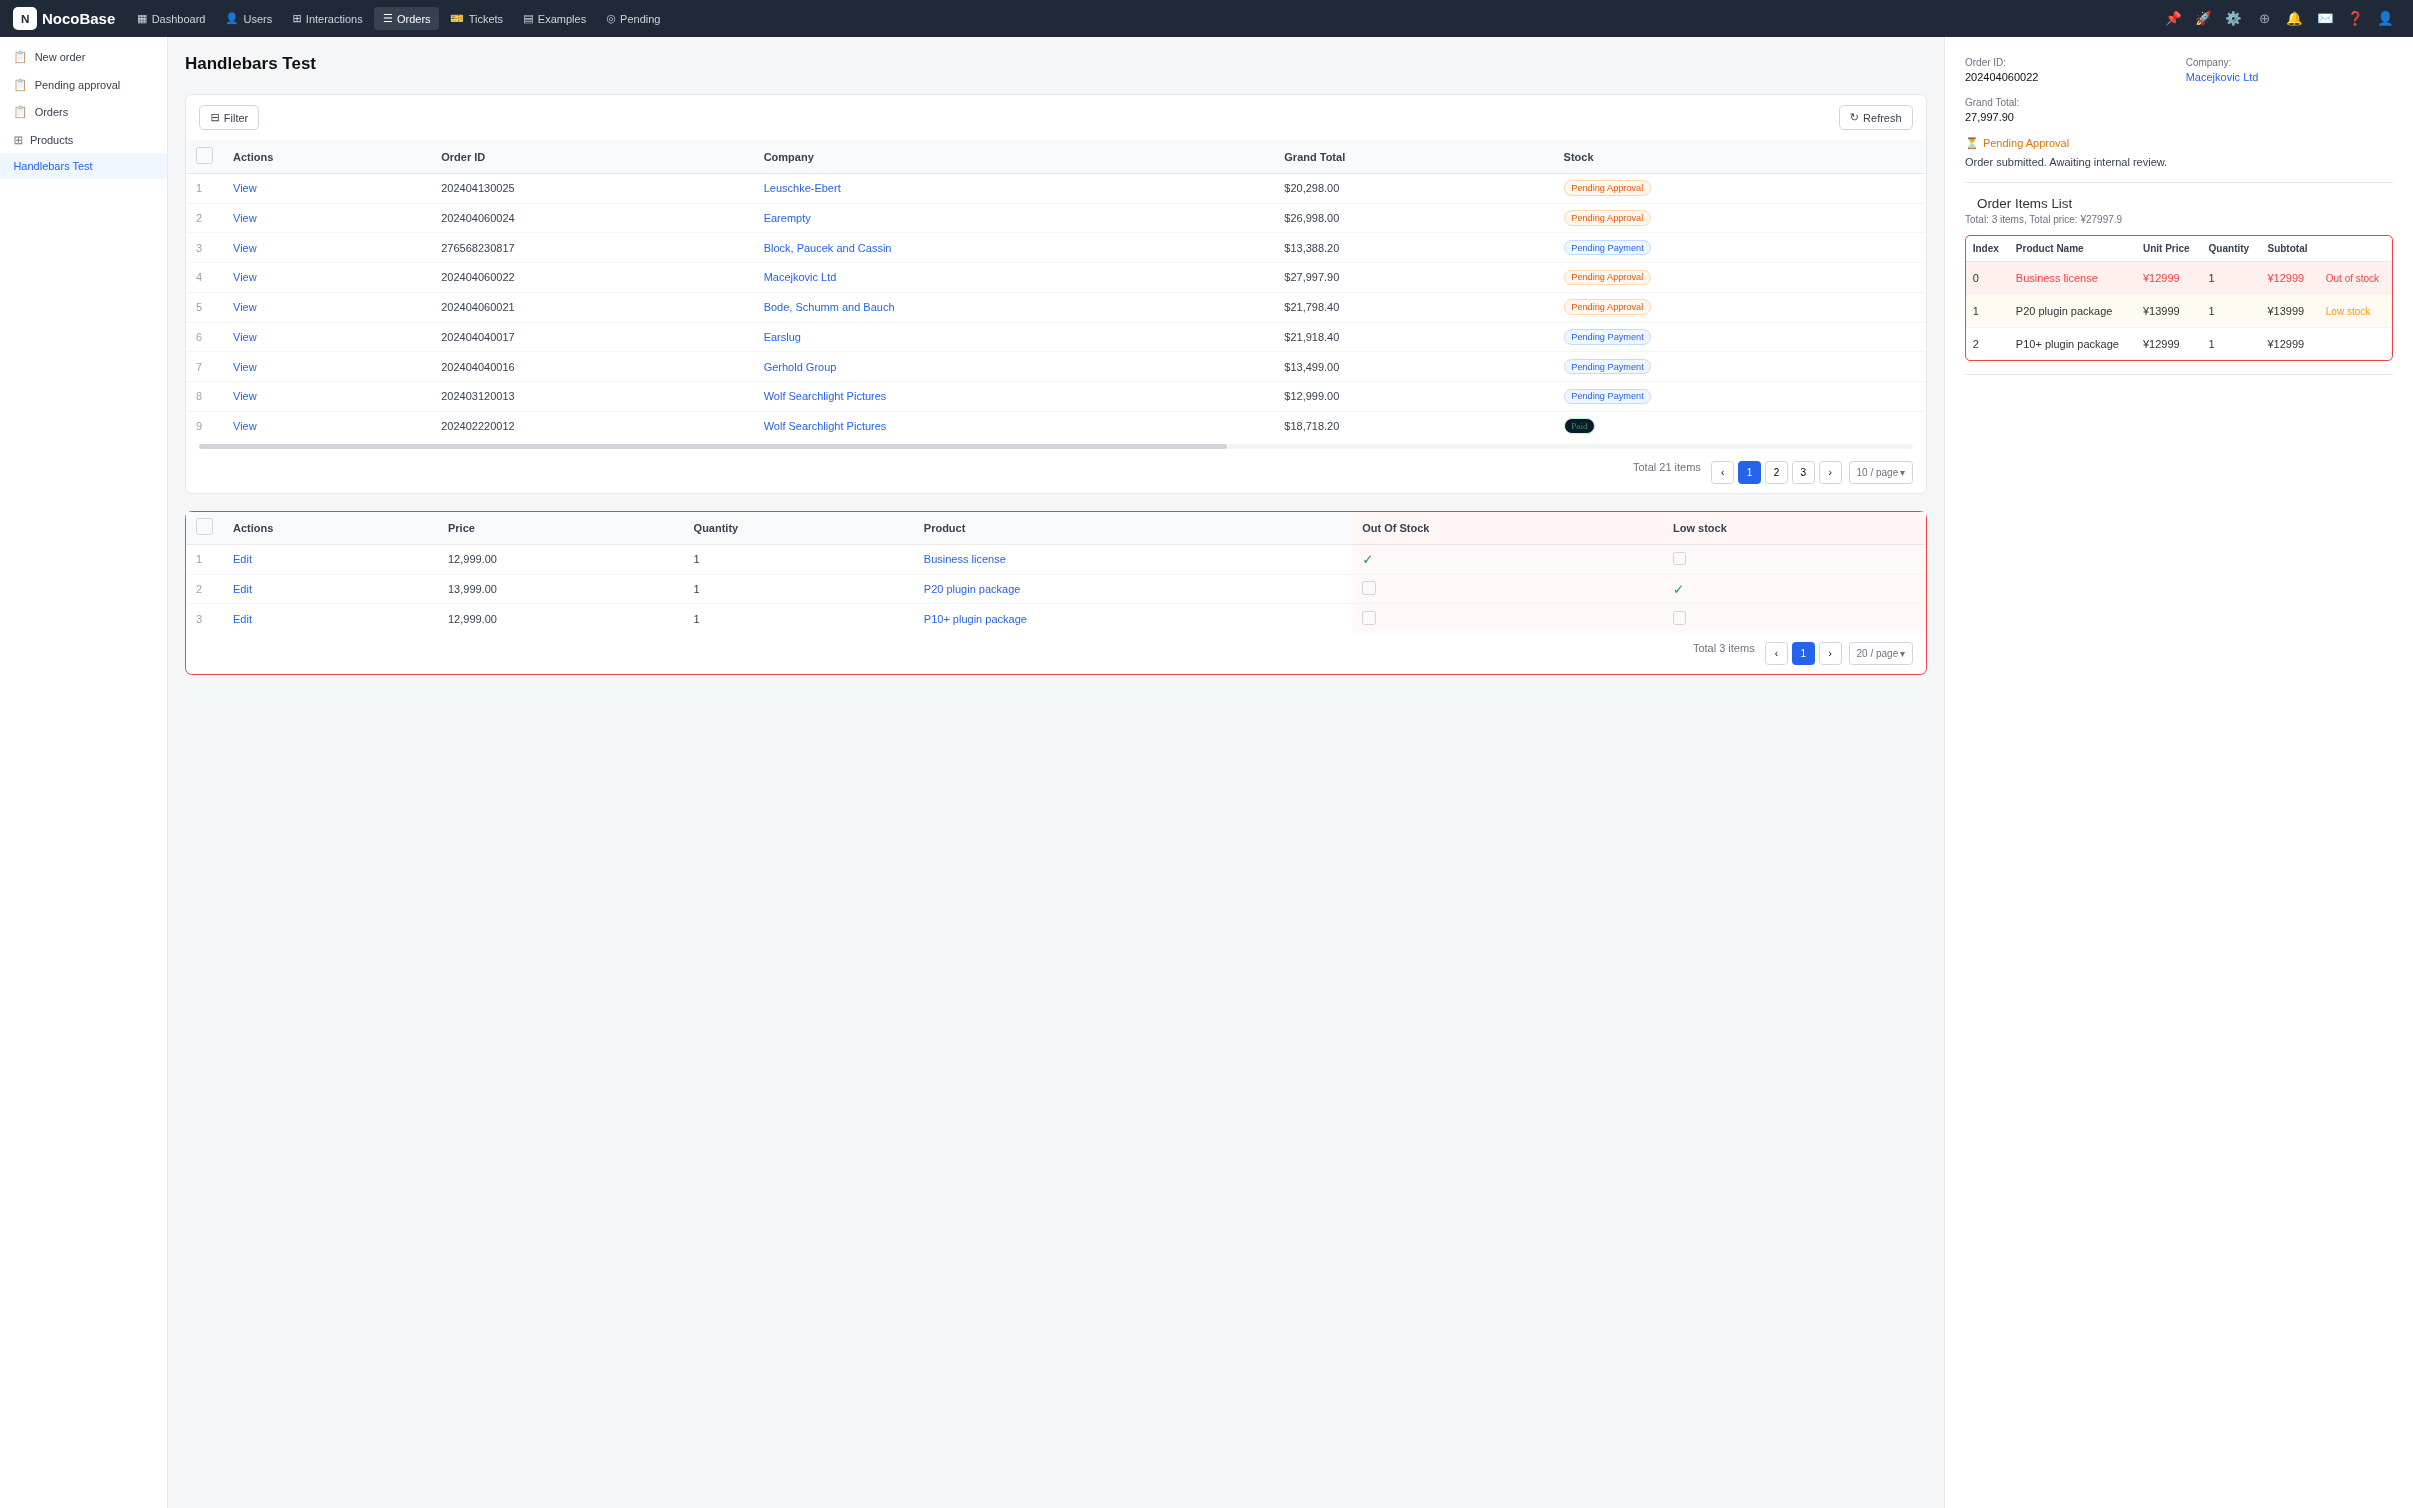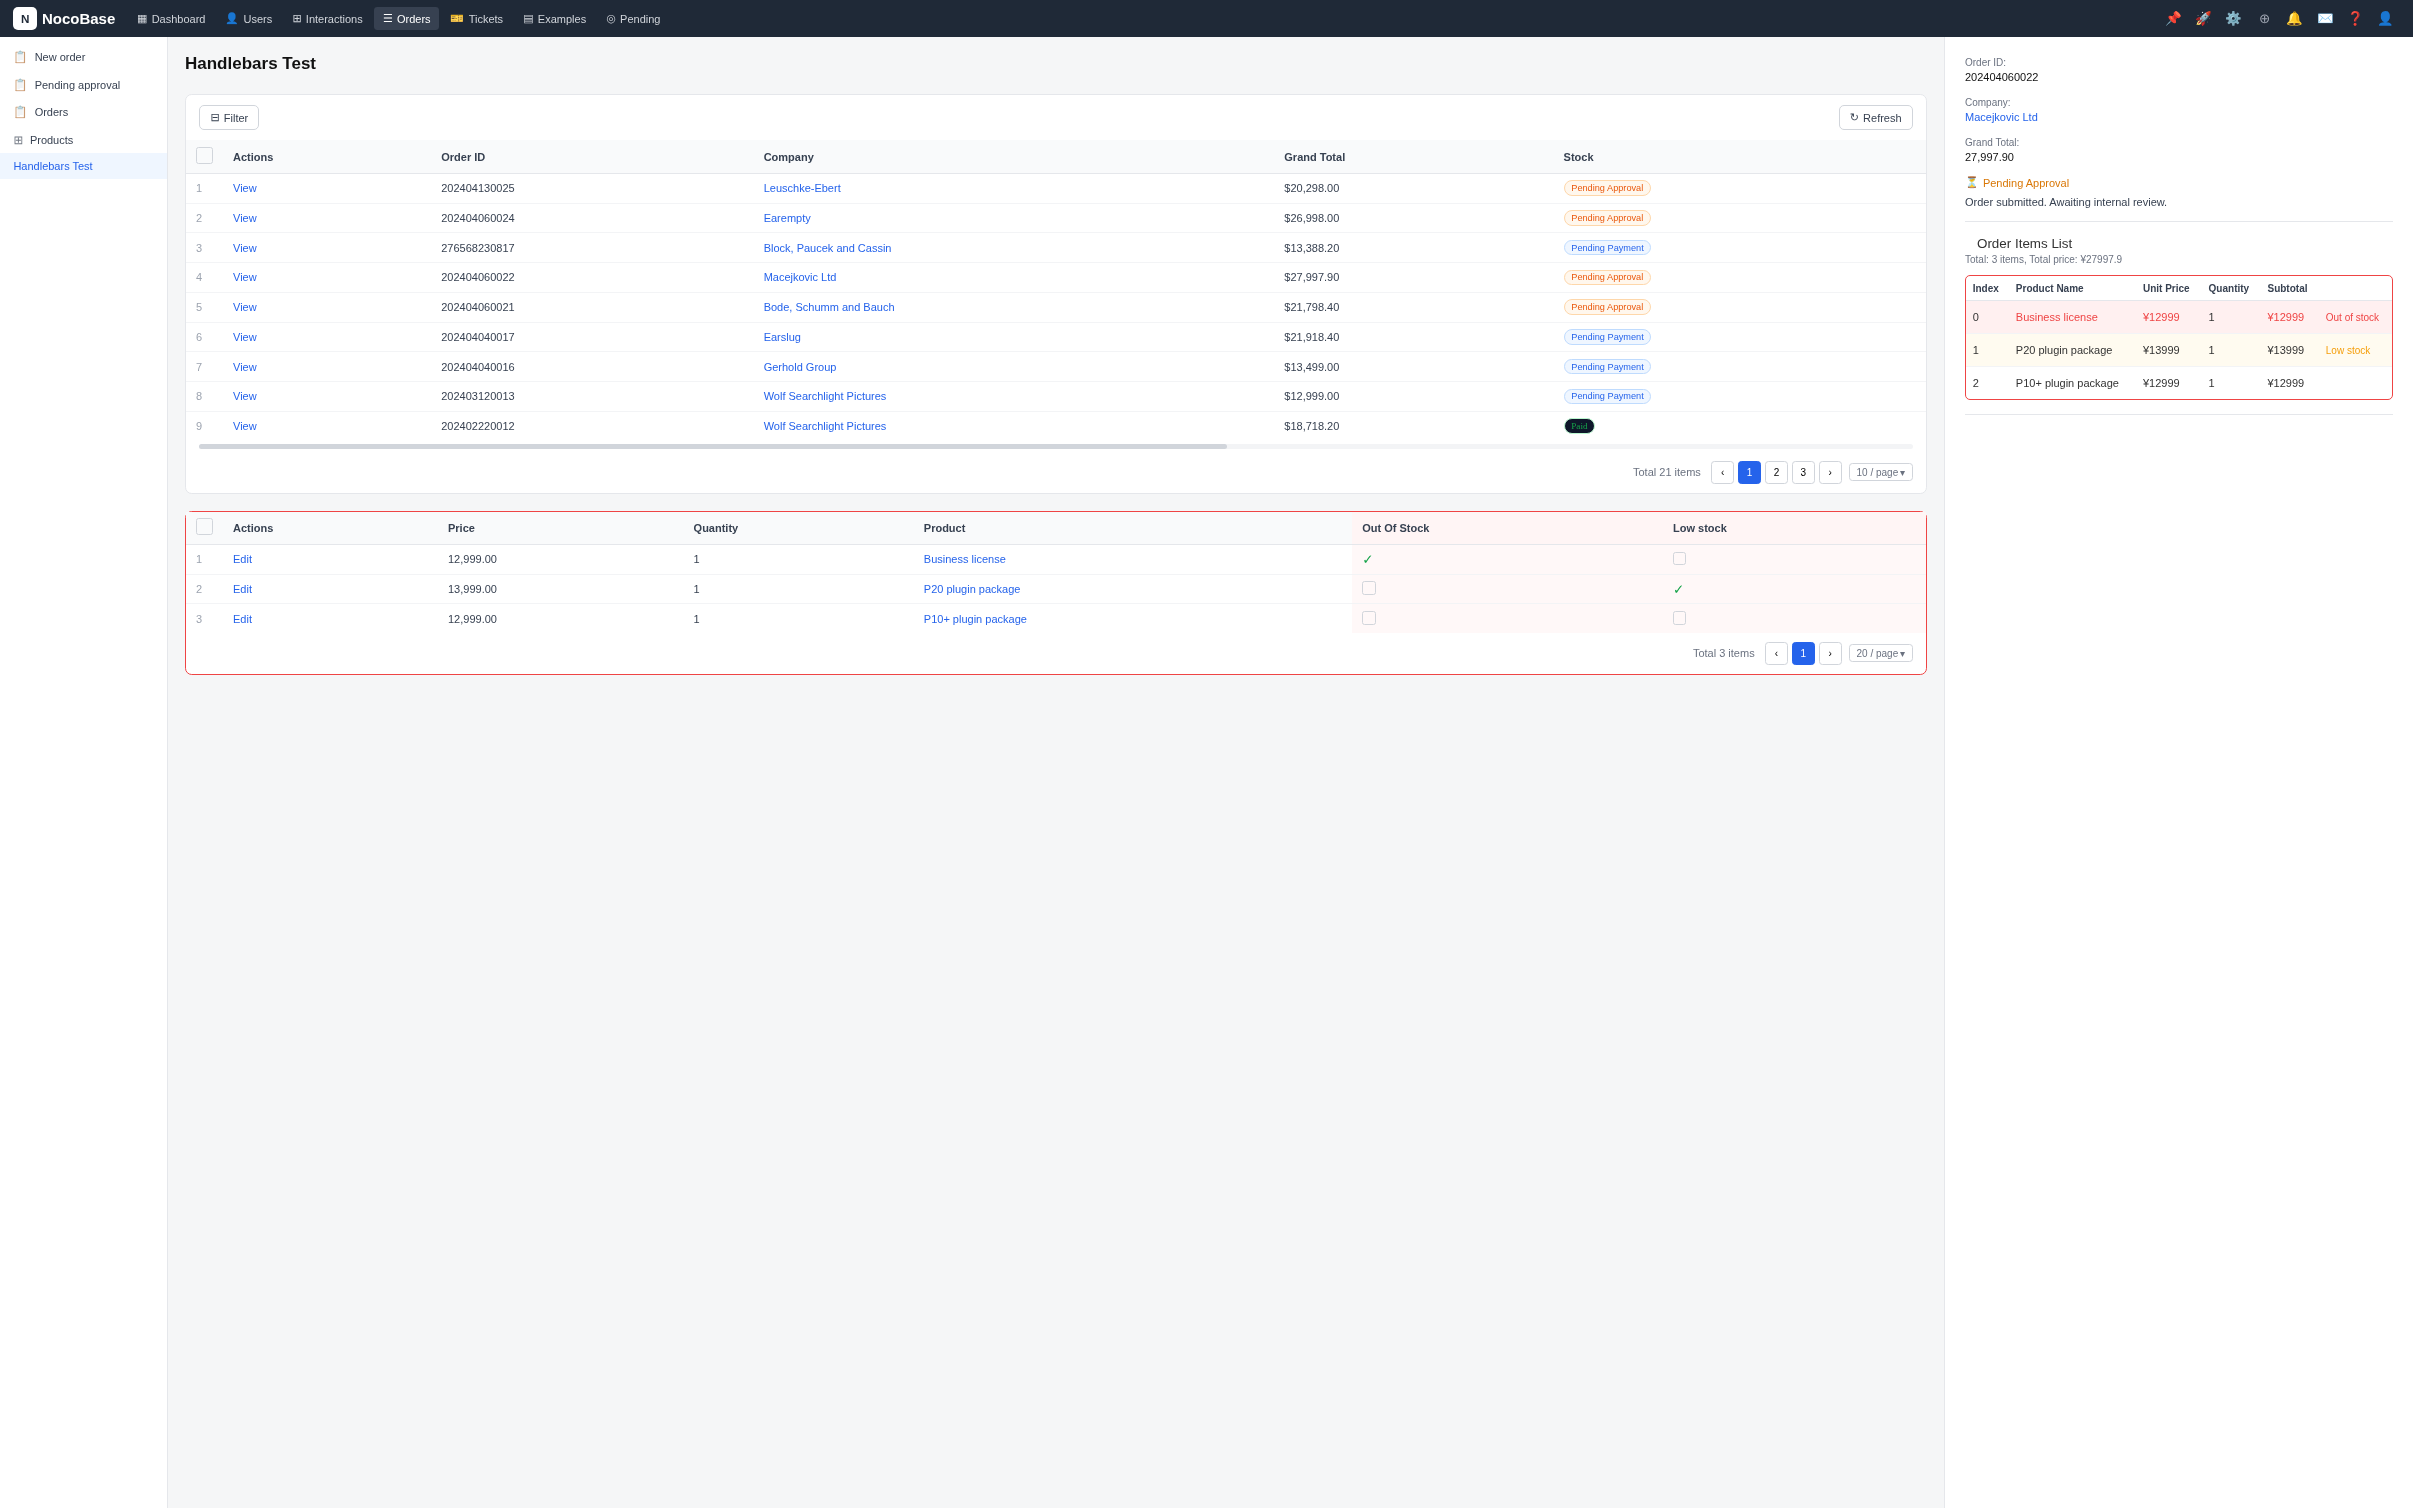--- a/index.html
+++ b/index.html
@@ -158,21 +158,20 @@
       font-size: 9.2px;
       font-weight: 500;
     }
     .badge-orange { background: #fff7ed; color: #ea580c; border: 0.8px solid #fed7aa; }
     .badge-payment { background: #eff6ff; color: #2563eb; border: 0.8px solid #bfdbfe; }
     .badge-paid { background: #0f172a; color: #16a34a; border: 0.8px solid #bbf7d0; font-family: Liberation Serif, serif; }
 
     
     .pagination {
       display: flex;
-      align-items: center;
       justify-content: flex-end;
       padding: 8.4px 13.4px;
       gap: 3.4px;
       font-size: 11px;
       color: #6b7280;
     }
     .page-btn {
       width: 23.5px;
       height: 23.5px;
       display: flex;
@@ -201,21 +200,21 @@
 
     
     .right-panel {
       width: 469px;
       background: #fff;
       border-left: 0.8px solid #e5e7eb;
       padding: 20px;
       overflow-y: auto;
       flex-shrink: 0;
     }
-    .order-meta { display: grid; grid-template-columns: 1fr; gap: 13.4px; margin-bottom: 13.4px; }
+    .order-meta { display: grid; grid-template-columns: 1fr 1fr; gap: 13.4px; margin-bottom: 13.4px; }
     .meta-group { display: flex; flex-direction: column; gap: 3.4px; }
     .meta-label { font-size: 10px; color: #6b7280; font-weight: 500; }
     .meta-value { font-size: 11px; color: #111; font-weight: 500; }
     .meta-value.link { color: #2563eb; cursor: pointer; }
     .divider { height: 0.8px; background: #e5e7eb; margin: 13.4px 0; }
     .pending-tag {
       display: inline-flex;
       align-items: center;
       gap: 4.2px;
       color: #d97706;

